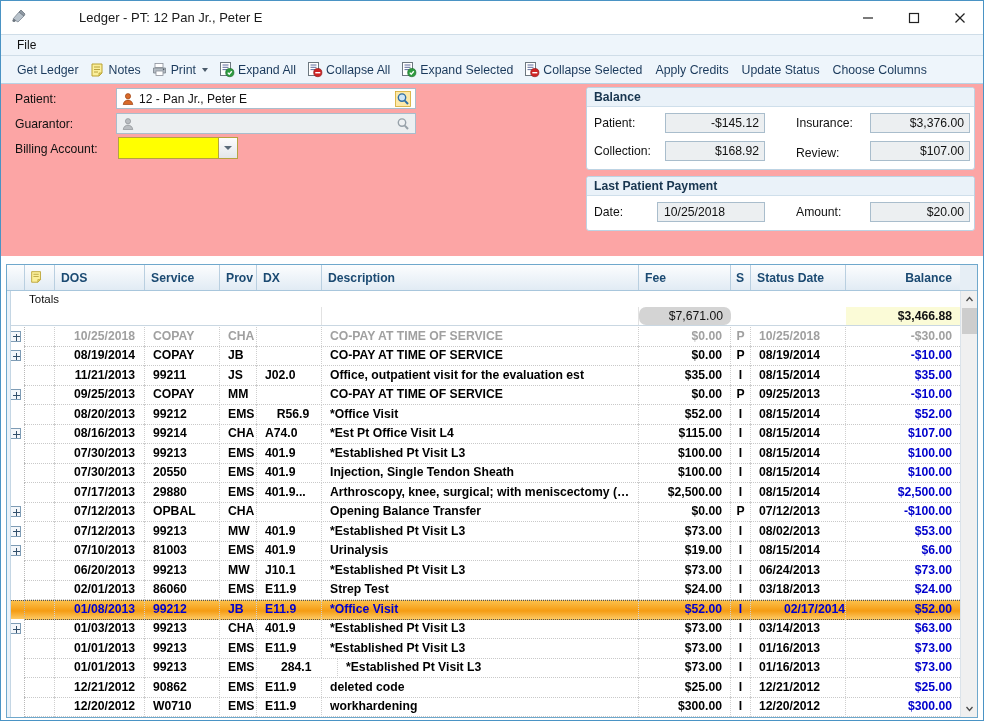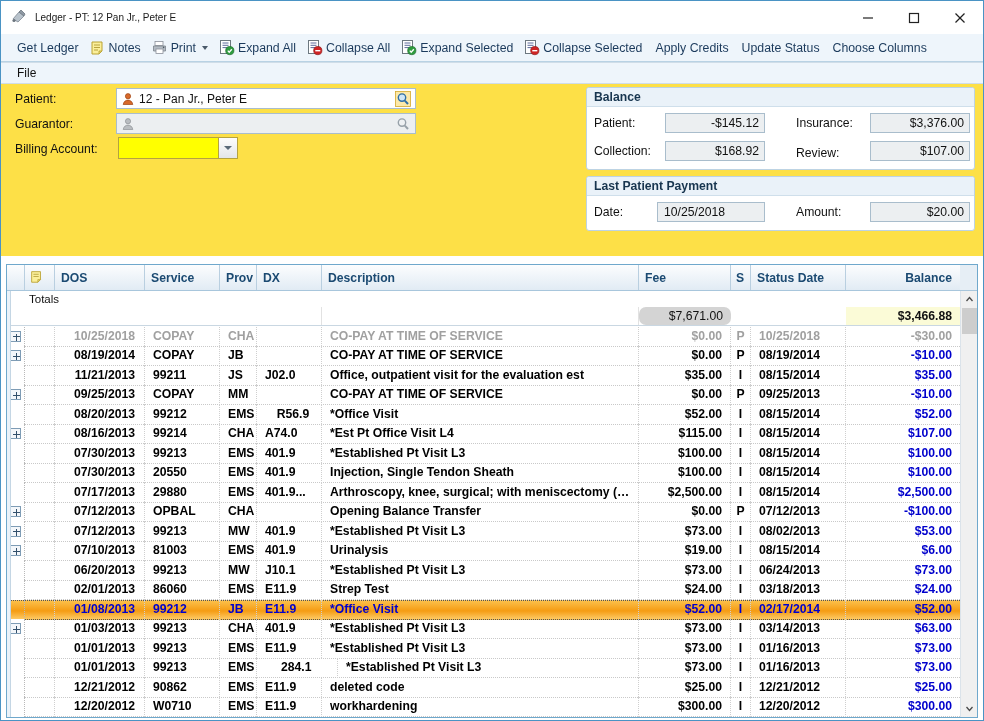--- a/index.html
+++ b/index.html
@@ -25,22 +25,23 @@
     border-bottom: 1px solid #ffffff;
     position: relative;
   }
   #title-icon {
     width: 18px; height: 18px;
     margin-left: 9px; margin-right: 7px;
     flex: 0 0 auto;
     position: relative;
   }
   #title-text {
-    font-size: 10px; color: #1a1a1a;
+    font-size: 13px; color: #1a1a1a;
     white-space: nowrap;
+    margin-left: 44px;
   }
   #winbuttons {
     position: absolute; right: 0; top: 0;
     height: 33px; display: flex; align-items: center;
   }
   .winbtn {
     width: 46px; height: 32px;
     display: flex; align-items: center; justify-content: center;
     font-size: 13px; color: #222; background: transparent;
     border: none;
@@ -76,21 +77,21 @@
   .tb-ico { width: 17px; height: 17px; display:inline-block; position: relative; flex:0 0 auto;}
   .tb-caret {
     display:inline-block; margin-left:6px;
     width:0;height:0;border-left:3.5px solid transparent;border-right:3.5px solid transparent;
     border-top:4px solid #4a5a6a;
   }
   
   #formarea {
     position: relative;
     height: 172px;
-    background: #fde047;
+    background: #fca5a5;
   }
   .frm-label {
     position: absolute; font-size: 12.2px; color: #111;
   }
   .inp {
     position: absolute;
     background: #ffffff;
     border: 1px solid #a9bdcc;
     height: 21px;
     font-size: 12px;
@@ -283,20 +284,24 @@
       </div>
       <div class="winbtn">
         <svg width="12" height="12">
             <line x1="1.5" y1="1.5" x2="10.5" y2="10.5" stroke="#222" stroke-width="1.2"></line>
             <line x1="10.5" y1="1.5" x2="1.5" y2="10.5" stroke="#222" stroke-width="1.2"></line>
           </svg>
       </div>
     </div>
   </div>
 
+  <div id="menubar">
+    <div class="menu-item">File</div>
+  </div>
+
   <div id="toolbar">
 
     <div class="tb-item">
       <span class="tb-label">Get Ledger</span>
     </div>
 
     <div class="tb-item">
       <span class="tb-ico">
         <svg width="17" height="17" viewBox="0 0 17 17">
           <path d="M3 3 h10 v9 l-3 3 H3 Z" fill="#fbef9a" stroke="#b9a233" stroke-width="1"></path>
@@ -380,24 +385,20 @@
 
     <div class="tb-item">
       <span class="tb-label">Apply Credits</span>
     </div>
     <div class="tb-item">
       <span class="tb-label">Update Status</span>
     </div>
     <div class="tb-item">
       <span class="tb-label">Choose Columns</span>
     </div>
-  </div>
-
-  <div id="menubar">
-    <div class="menu-item">File</div>
   </div>
 
   <div id="formarea">
 
     <div class="frm-label" style="left:14px; top:8px;">Patient:</div>
     <div class="inp" style="left:115px; top:4px; width:300px;">
       <span class="personicon">
         <svg width="14" height="14" viewBox="0 0 14 14">
           <circle cx="7" cy="4.2" r="2.6" fill="#d8692a" stroke="#9c4312" stroke-width="0.7"></circle>
           <path d="M2.2 12.5 c0.6 -3.4 3 -4.4 4.8 -4.4 s4.2 1 4.8 4.4 z" fill="#d8692a" stroke="#9c4312" stroke-width="0.7"></path>
@@ -718,21 +719,21 @@
         <div class="grow sel">
           <div class="treecol" style="background: transparent;"></div>
           <div class="notecol"></div>
           <div class="c dosc" style="width: 90px; flex: 0 0 90px;">01/08/2013</div>
           <div class="c lpad" style="width: 75px; flex: 0 0 75px;">99212</div>
           <div class="c lpad" style="width: 37px; flex: 0 0 37px;">JB</div>
           <div class="c lpad" style="width: 65px; flex: 0 0 65px;">E11.9</div>
           <div class="c lpad" style="flex: 1 1 auto;">*Office Visit</div>
           <div class="c right" style="width: 92px; flex: 0 0 92px;">$52.00</div>
           <div class="c center" style="width: 20px; flex: 0 0 20px;">I</div>
-          <div class="c lpad" style="width: 95px; flex: 0 0 95px;">02/17/2014</div>
+          <div class="c lpad" style="width: 95px; flex: 0 0 95px; text-align: right;">02/17/2014</div>
           <div class="c bal" style="width: 114px; flex: 0 0 114px;">$52.00</div>
         </div>
         <div class="grow">
           <div class="treecol">
             <span class="expbox"></span>
           </div>
           <div class="notecol"></div>
           <div class="c dosc" style="width: 90px; flex: 0 0 90px;">01/03/2013</div>
           <div class="c lpad" style="width: 75px; flex: 0 0 75px;">99213</div>
           <div class="c lpad" style="width: 37px; flex: 0 0 37px;">CHA</div>

